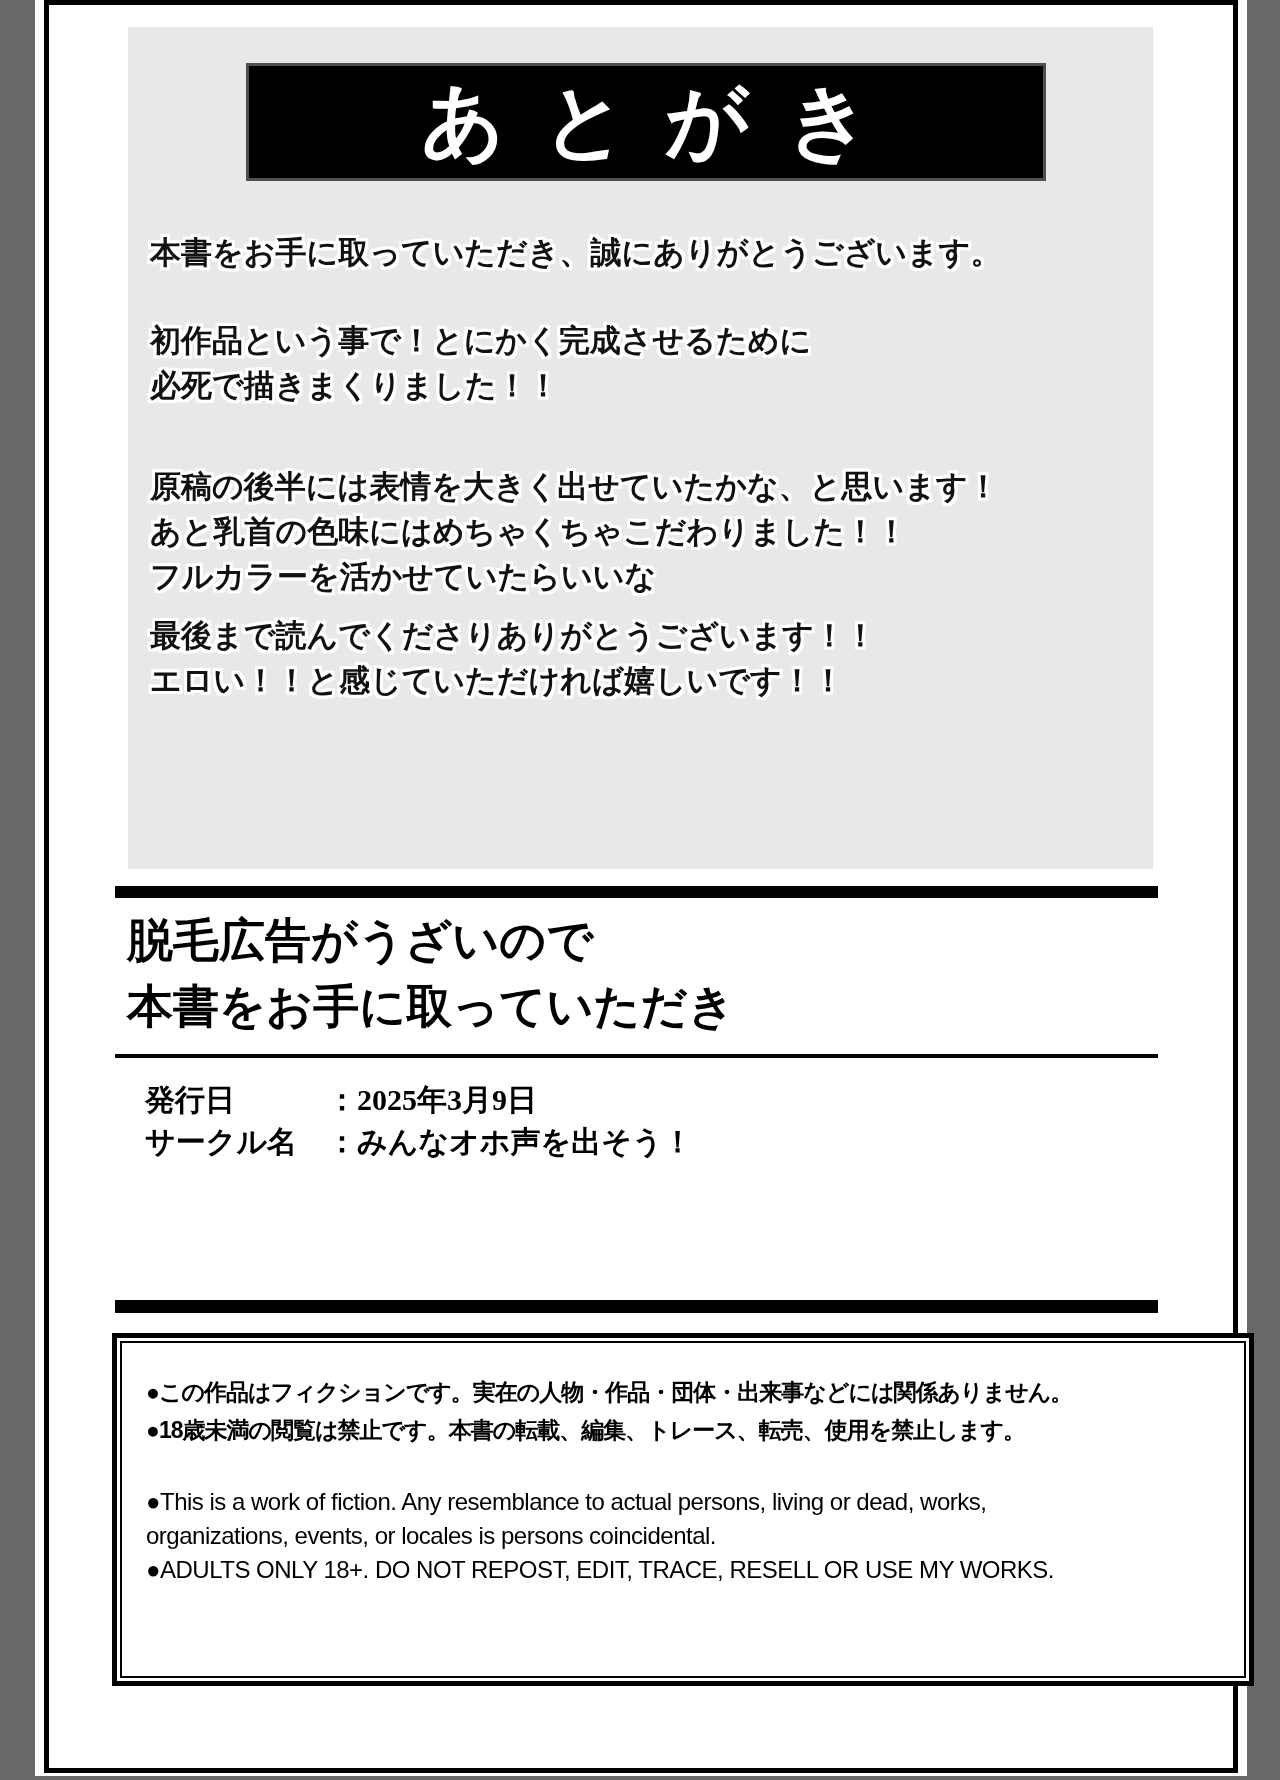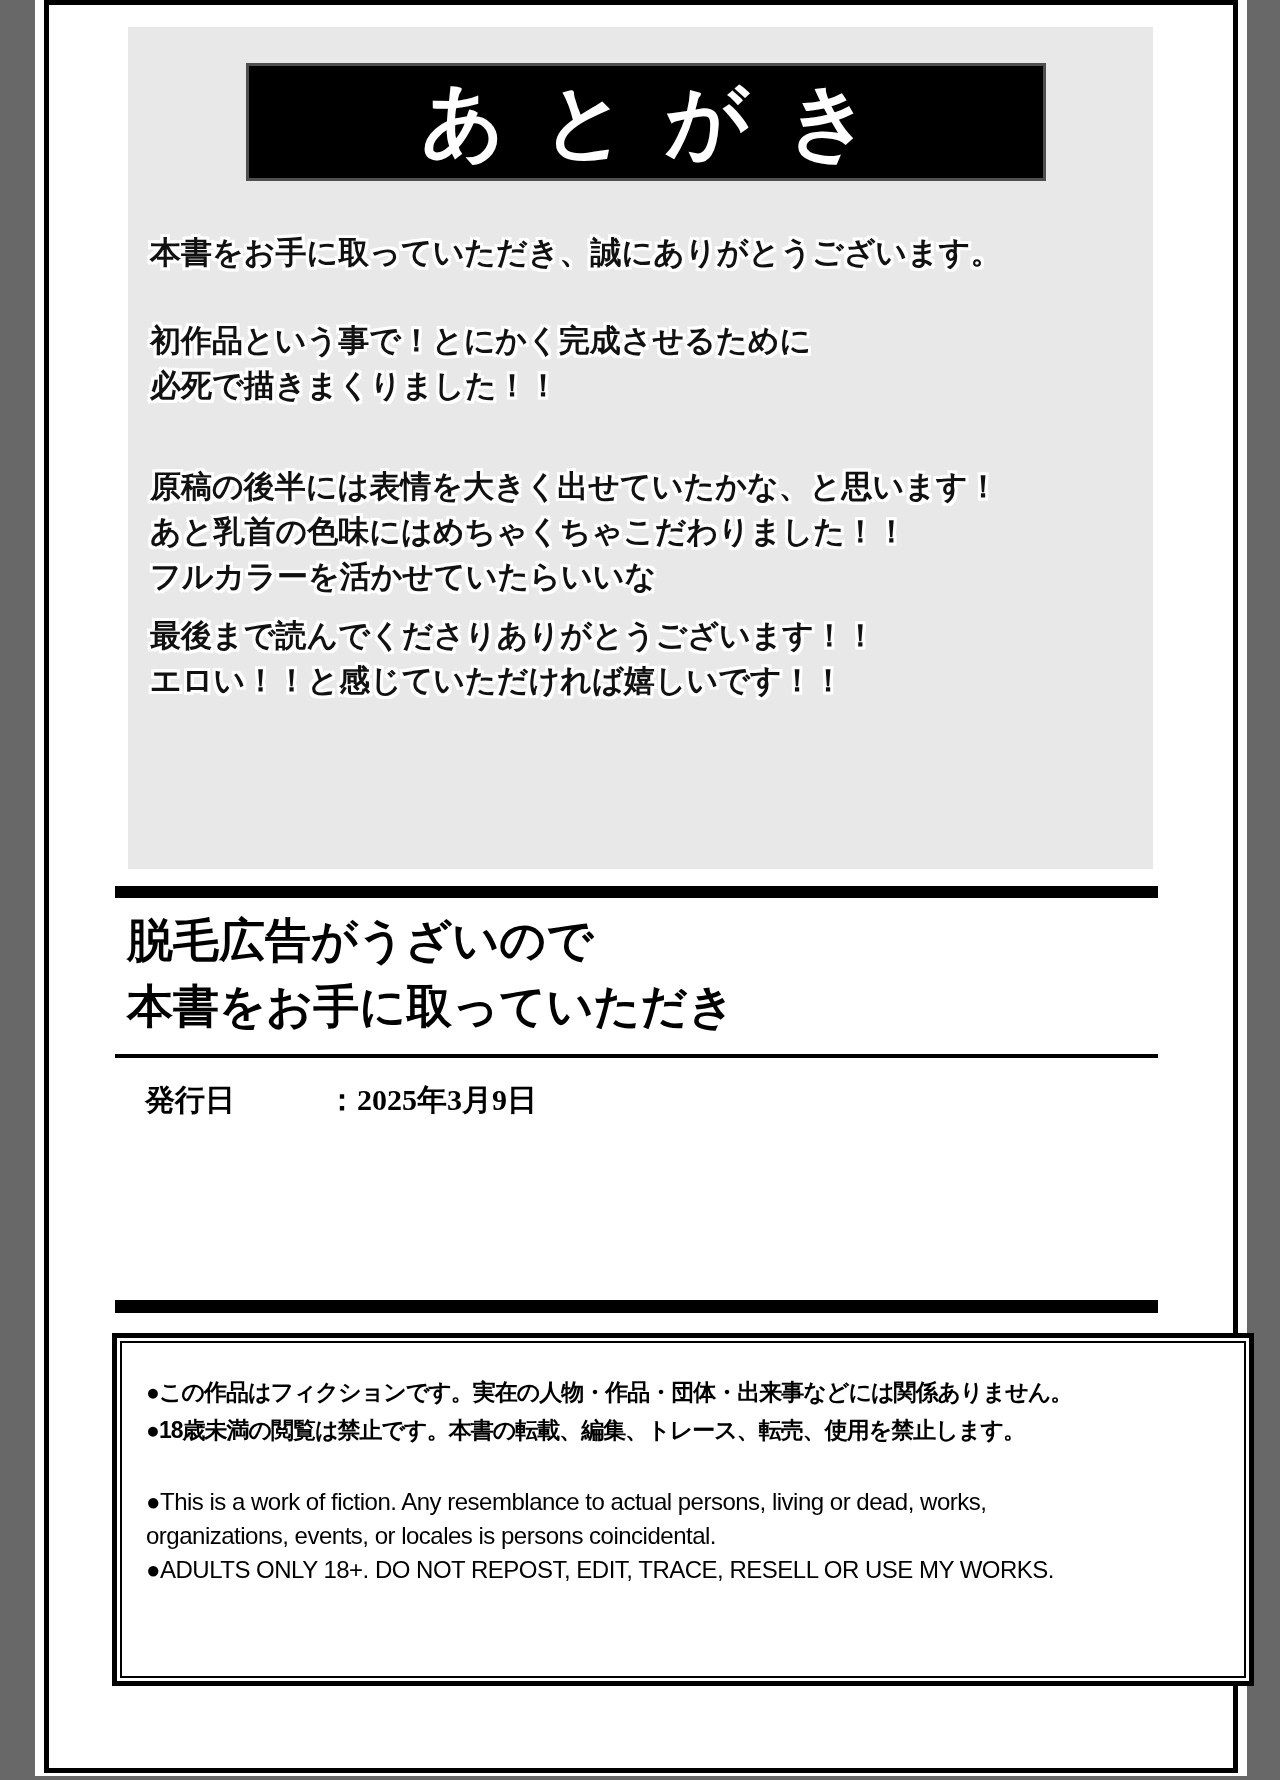--- a/index.html
+++ b/index.html
@@ -182,20 +182,23 @@
       <div>脱毛広告がうざいので</div>
       <div>本書をお手に取っていただき</div>
     </div>
 
     <div class="bar bar-under"></div>
 
     <div class="pub-info">
       <div>
         <span class="pub-label">発行日</span><span>：2025年3月9日</span>
       </div>
+      <div>
+        <span class="pub-label">サークル名</span><span>：みんなオホ声を出そう！</span>
+      </div>
     </div>
 
     <div class="bar bar-bottom"></div>
 
     <div class="disclaimer-outer">
       <div class="disclaimer-inner">
         <div class="disc-jp">
           <div>●この作品はフィクションです。実在の人物・作品・団体・出来事などには関係ありません。</div>
           <div>●18歳未満の閲覧は禁止です。本書の転載、編集、トレース、転売、使用を禁止します。</div>
         </div>

